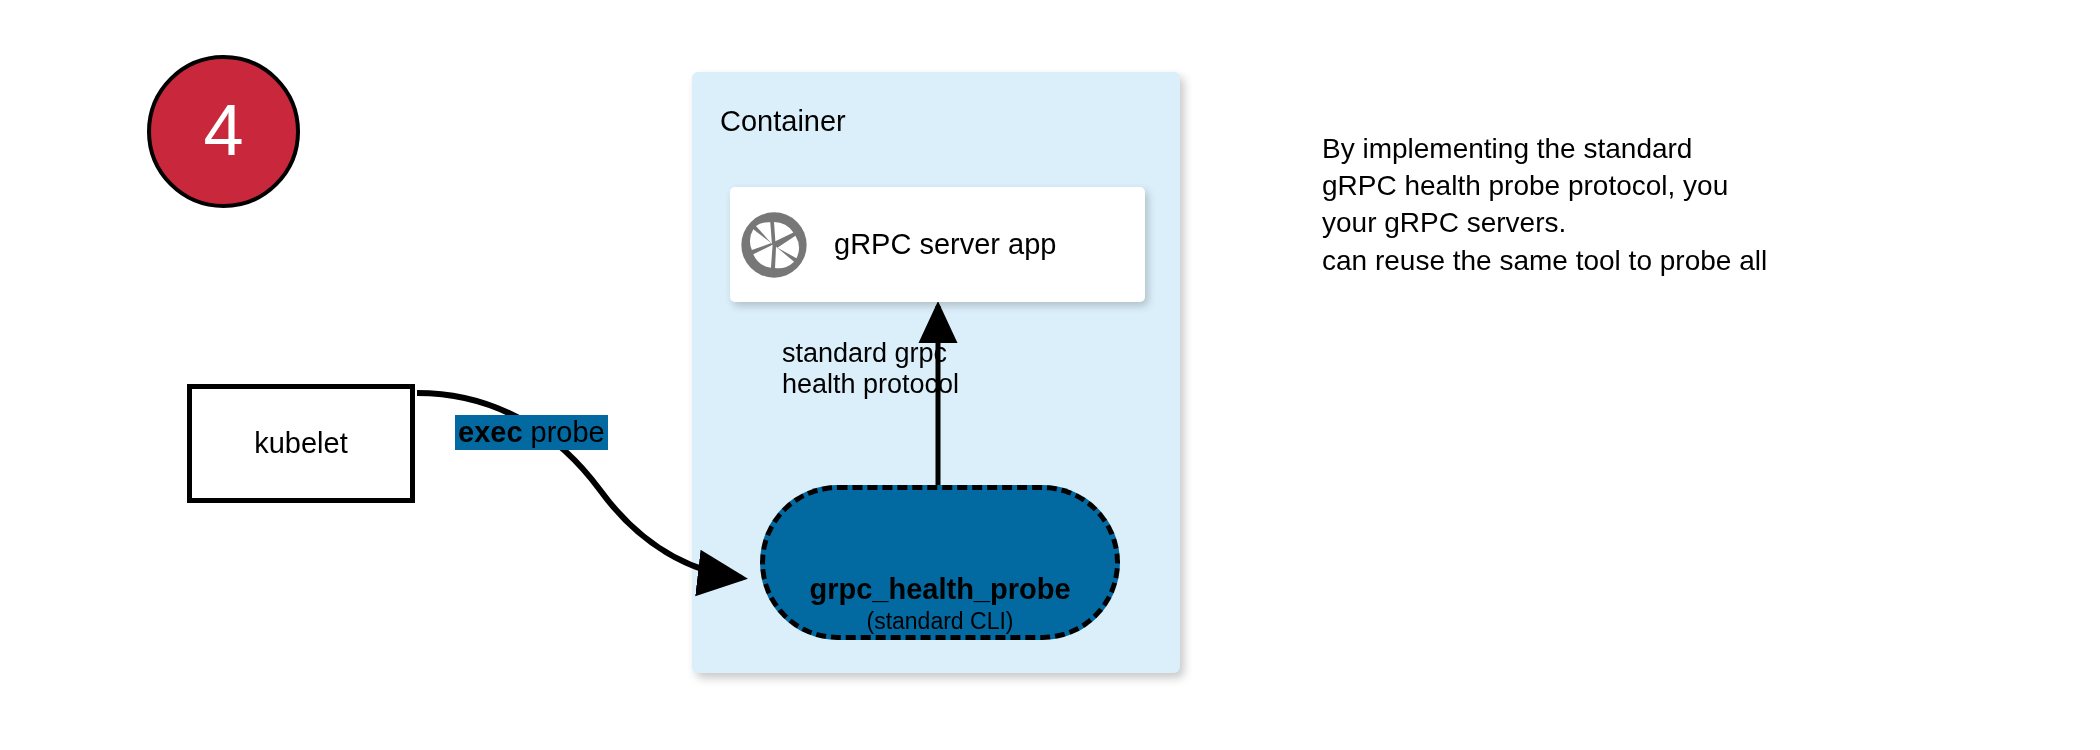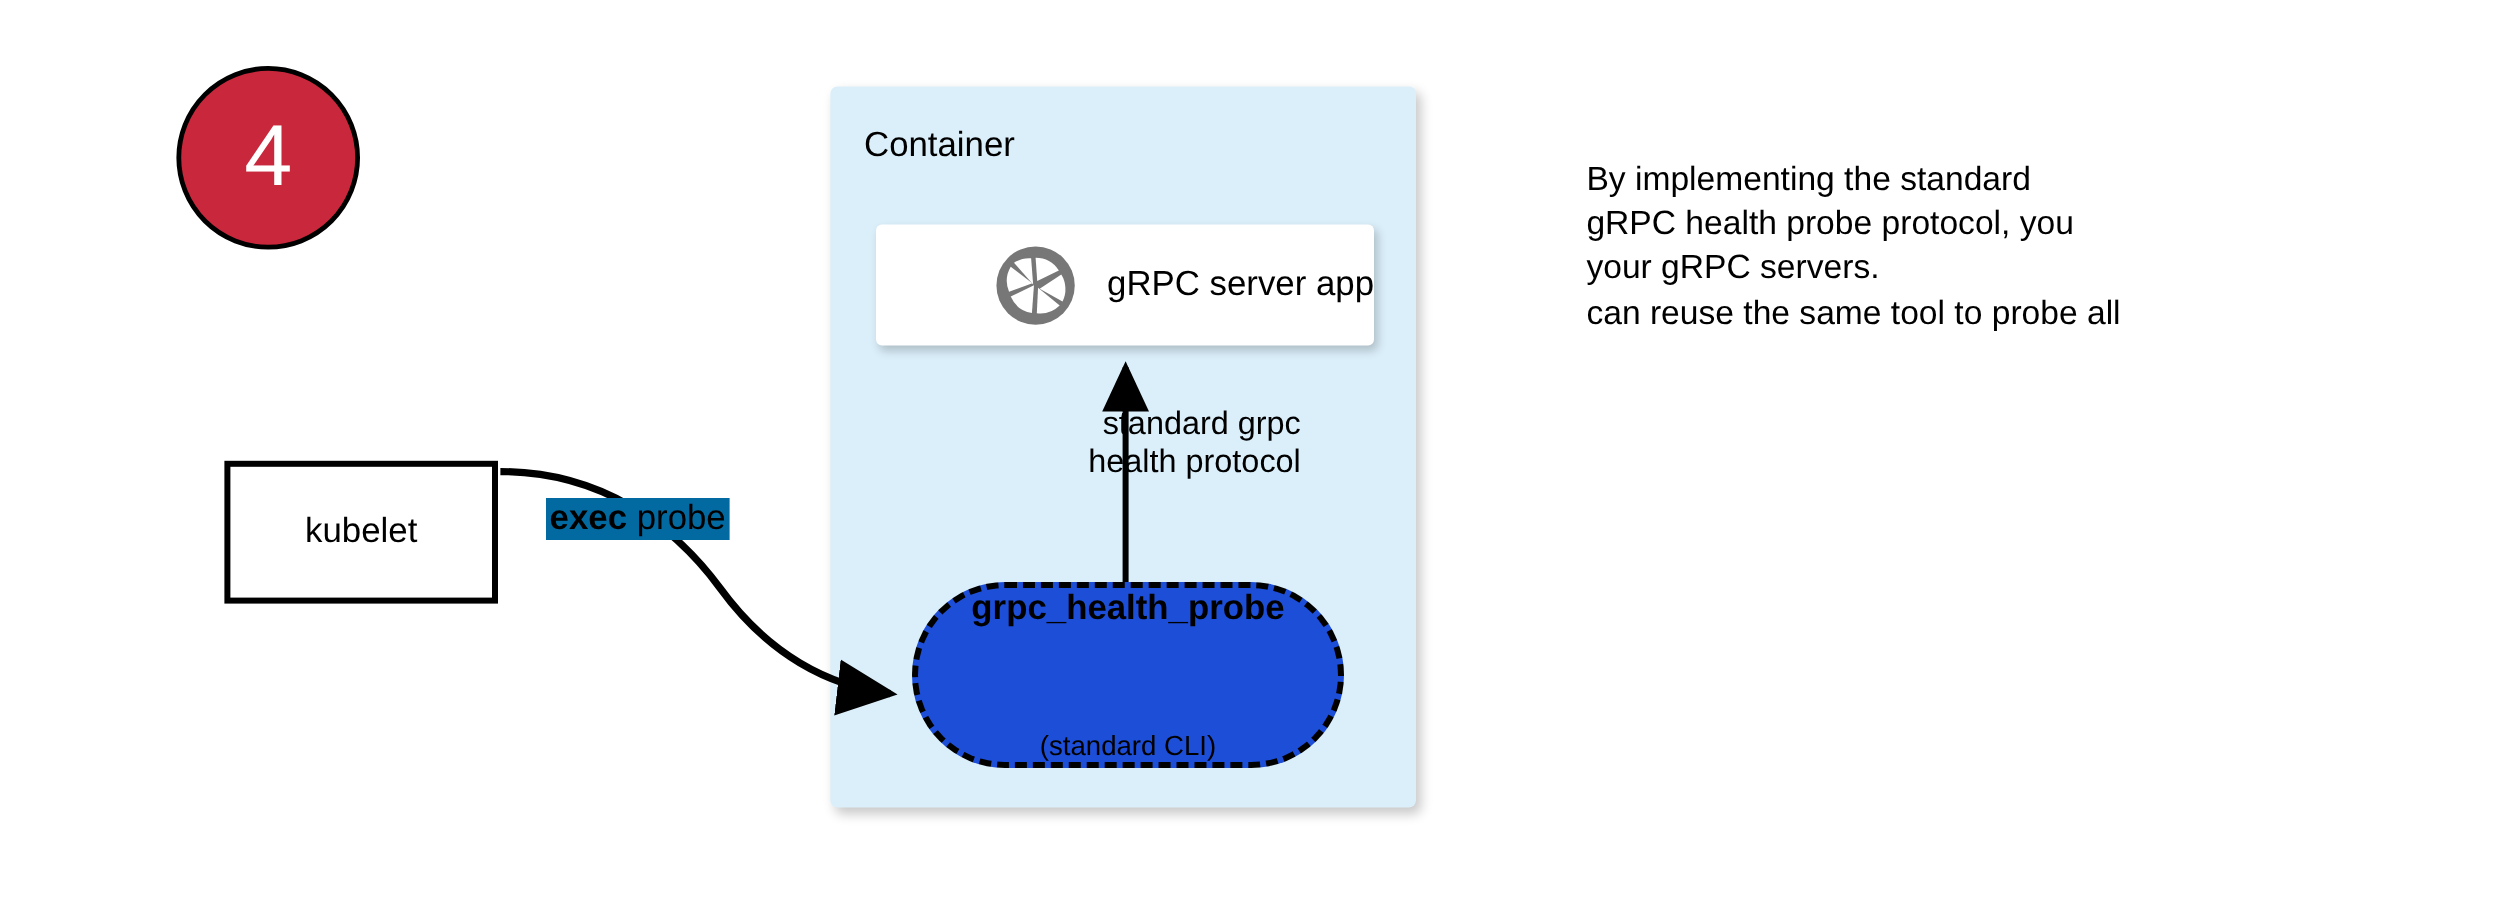--- a/index.html
+++ b/index.html
@@ -86,29 +86,28 @@
     line-height: 1.2;
     text-align: right;
   }
 
   
   .server-card {
     position: absolute;
     left: 730px;
     top: 187px;
     width: 415px;
-    height: 101px;
+    height: 115px;
     box-sizing: border-box;
     background: #ffffff;
     border-radius: 5px;
     box-shadow: 3px 4px 8px rgba(0,0,0,0.20);
     display: flex;
     align-items: center;
     padding-left: 10px;
-    justify-content: flex-end;
   }
   .grpc-icon {
     width: 68px;
     height: 68px;
     flex: none;
   }
   .server-card-label {
     margin-left: 26px;
     font-size: 29px;
     line-height: 1.2;
@@ -116,47 +115,47 @@
   }
 
   
   .probe-pill {
     position: absolute;
     left: 760px;
     top: 485px;
     width: 360px;
     height: 155px;
     box-sizing: border-box;
-    background: #1d4ed8;
+    background: #0369a1;
     border: 5px dashed #000000;
     border-radius: 78px;
     display: flex;
     flex-direction: column;
     align-items: center;
-    justify-content: space-between;
+    justify-content: flex-end;
   }
   .probe-pill-title {
     font-size: 29px;
     font-weight: bold;
     line-height: 1.22;
     white-space: nowrap;
   }
   .probe-pill-subtitle {
     font-size: 23px;
     line-height: 1.22;
     white-space: nowrap;
   }
 
   
   .protocol-label {
     position: absolute;
-    left: 744px;
+    left: 782px;
     top: 338px;
     width: 340px;
-    text-align: right;
+    text-align: left;
     font-size: 27px;
     line-height: 1.15;
   }
   .protocol-label .line {
     display: block;
     white-space: nowrap;
   }
   .exec-label {
     position: absolute;
     left: 455px;

